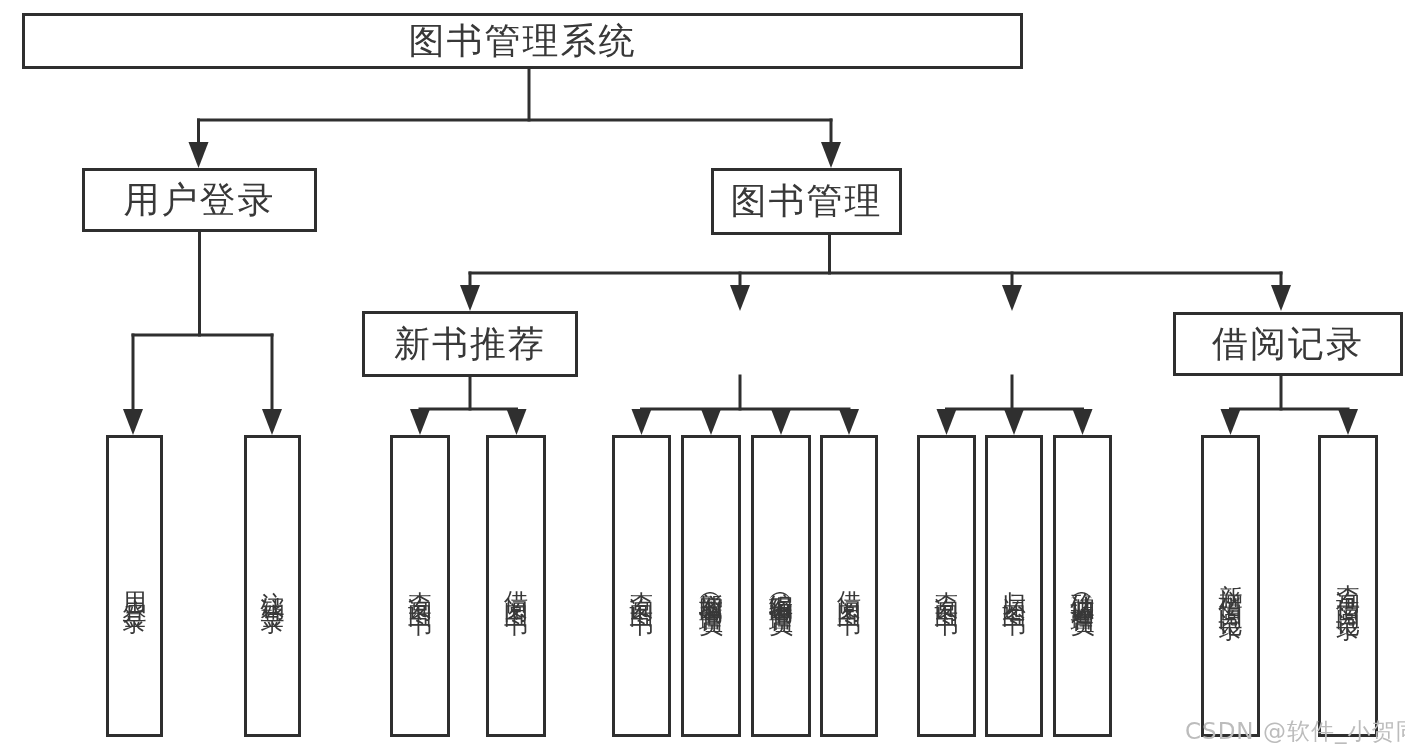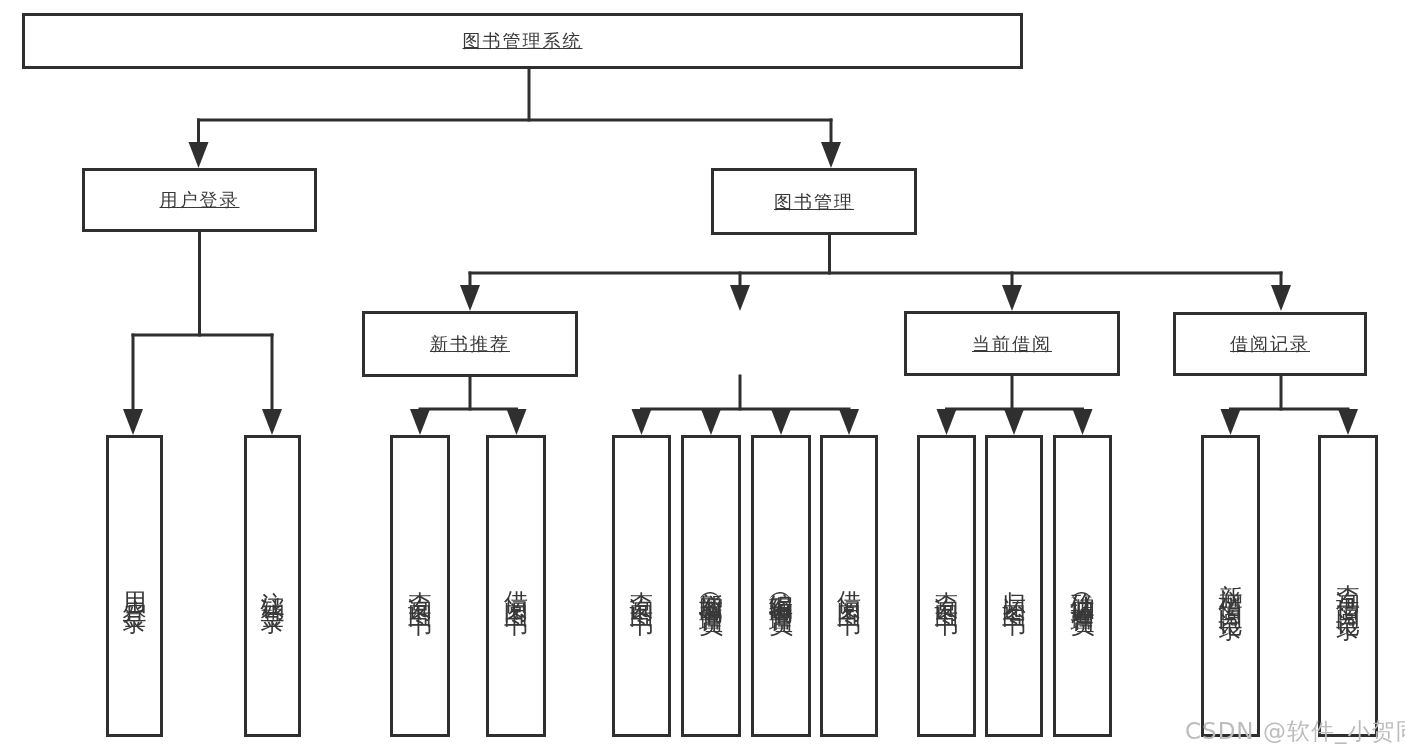--- a/index.html
+++ b/index.html
@@ -19,24 +19,23 @@
     position: absolute;
     box-sizing: border-box;
     border: 3px solid #2f2f2f;
     background: #ffffff;
     display: flex;
     align-items: center;
     justify-content: center;
   }
   .hlabel {
     color: #383838;
-    font-size: 18px;
+    font-size: 36px;
     letter-spacing: 2px;
     white-space: nowrap;
-    text-decoration: underline;
   }
   .vlabel {
     color: #383838;
     font-size: 24px;
     writing-mode: vertical-rl;
     text-orientation: upright;
     letter-spacing: 7px;
     line-height: 1;
     white-space: nowrap;
   }
@@ -110,31 +109,28 @@
     </g>
   </svg>
 
   <div class="box" style="left:22px;top:13px;width:1001px;height:56px">
     <span class="hlabel">图书管理系统</span>
   </div>
 
   <div class="box" style="left:82px;top:168px;width:235px;height:64px">
     <span class="hlabel">用户登录</span>
   </div>
-  <div class="box" style="left:711px;top:168px;width:206px;height:67px">
+  <div class="box" style="left:711px;top:168px;width:191px;height:67px">
     <span class="hlabel">图书管理</span>
   </div>
 
   <div class="box" style="left:362px;top:311px;width:216px;height:66px">
     <span class="hlabel">新书推荐</span>
   </div>
-  <div class="box" style="left:904px;top:311px;width:216px;height:65px">
-    <span class="hlabel">当前借阅</span>
-  </div>
-  <div class="box" style="left:1173px;top:312px;width:194px;height:64px">
+  <div class="box" style="left:1173px;top:312px;width:230px;height:64px">
     <span class="hlabel">借阅记录</span>
   </div>
 
   <div class="box" style="left:106px;top:435px;width:57px;height:302px">
     <span class="vlabel">用户登录</span>
   </div>
   <div class="box" style="left:244px;top:435px;width:57px;height:302px">
     <span class="vlabel">注销登录</span>
   </div>
 

